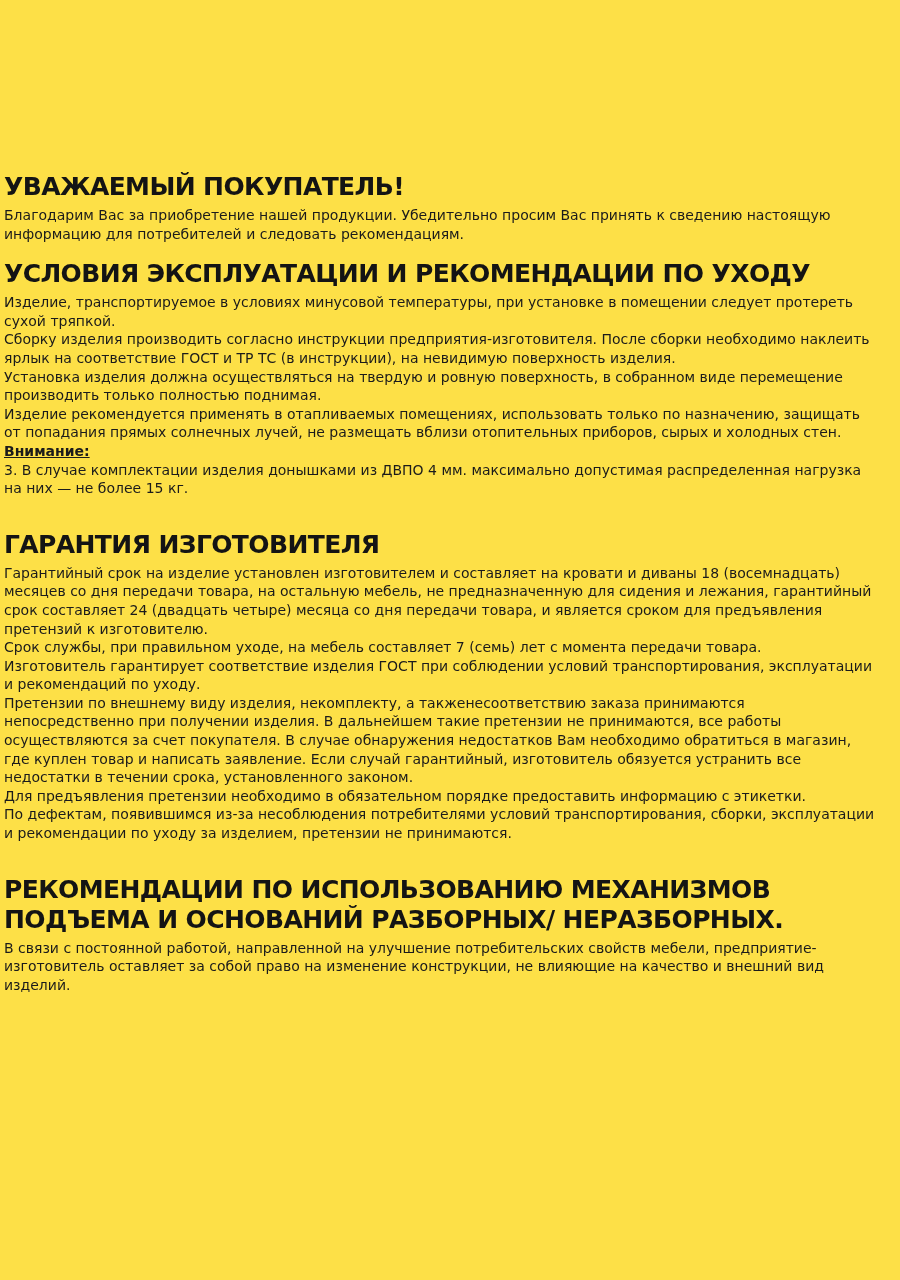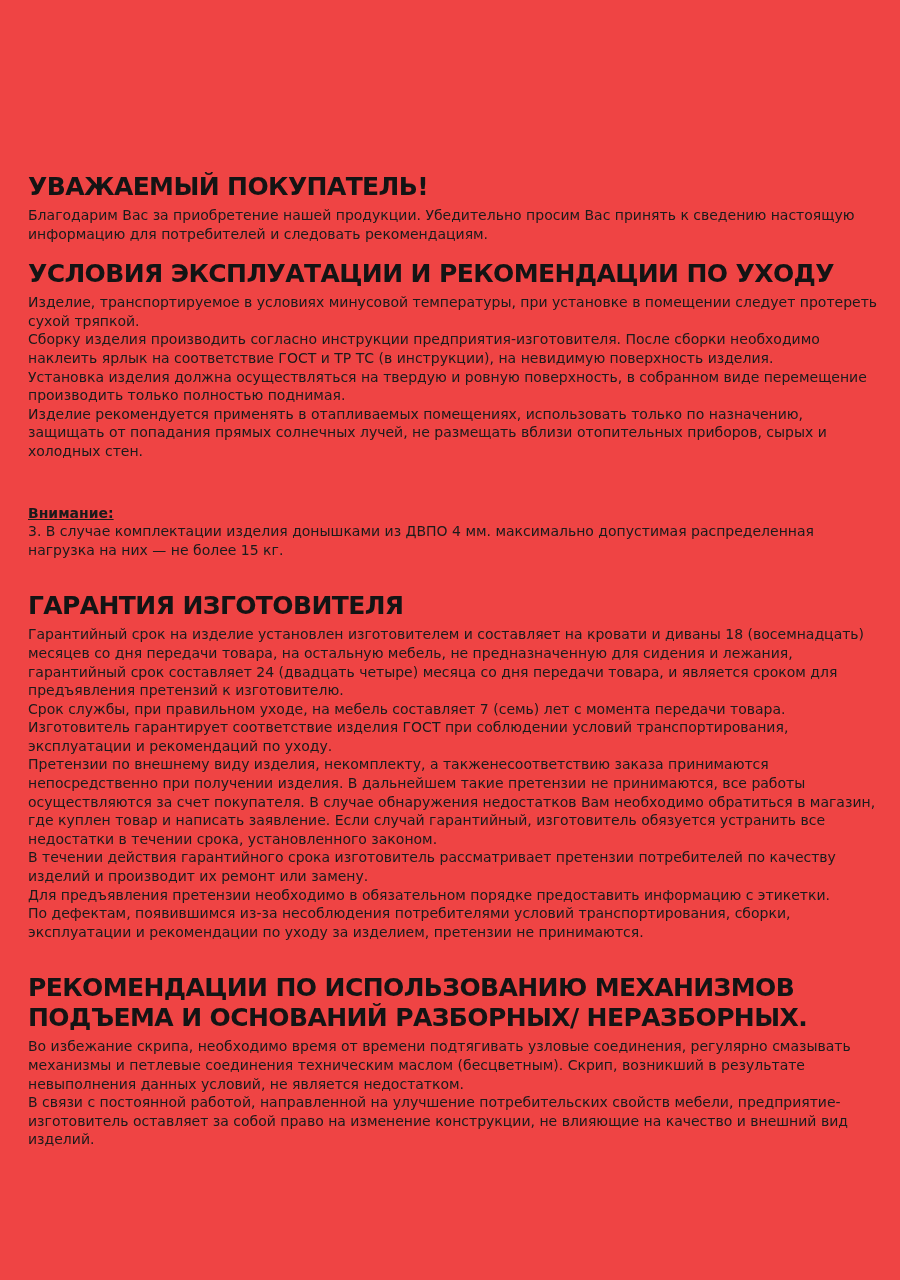--- a/index.html
+++ b/index.html
@@ -9,47 +9,46 @@
   }
   body {
     width: 900px;
     height: 1280px;
     overflow: hidden;
   }
   .page {
     box-sizing: border-box;
     width: 900px;
     height: 1280px;
-    padding: 172px 22px 0 28px;
+    padding: 172px 22px 0 4px;
     font-family: "DejaVu Sans", "Liberation Sans", sans-serif;
     font-size: 14px;
     line-height: 18.6px;
     color: #1b1b1b;
-    background: #ef4444;
+    background: #fde047;
   }
   section { margin: 0; }
   h1 {
     font-family: "DejaVu Sans", "Liberation Sans", sans-serif;
     font-size: 25px;
     line-height: 30px;
     letter-spacing: -0.6px;
     font-weight: bold;
     color: #141414;
     margin: 0 0 4px 0;
   }
   .sec-gap-small h1 { margin-top: 16px; }
   .sec-gap h1 { margin-top: 32px; }
   p {
     margin: 0;
     padding: 0;
   }
   .attention {
     font-weight: bold;
     text-decoration: underline;
-    margin-top: 43px;
   }
 </style>
 </head>
 <body>
 
 <div class="page">
 
   <section>
     <h1>УВАЖАЕМЫЙ ПОКУПАТЕЛЬ!</h1>
     <p>Благодарим Вас за приобретение нашей продукции. Убедительно просим Вас принять к сведению настоящую информацию для потребителей и следовать рекомендациям.</p>
@@ -64,24 +63,22 @@
     <p class="attention">Внимание:</p>
     <p>3. В случае комплектации изделия донышками из ДВПО 4 мм. максимально допустимая распределенная нагрузка на них — не более 15 кг.</p>
   </section>
 
   <section class="sec-gap">
     <h1>ГАРАНТИЯ ИЗГОТОВИТЕЛЯ</h1>
     <p>Гарантийный срок на изделие установлен изготовителем и составляет на кровати и диваны 18 (восемнадцать) месяцев со дня передачи товара, на остальную мебель, не предназначенную для сидения и лежания, гарантийный срок составляет 24 (двадцать четыре) месяца со дня передачи товара, и является сроком для предъявления претензий к изготовителю.</p>
     <p>Срок службы, при правильном уходе, на мебель составляет 7 (семь) лет с момента передачи товара.</p>
     <p>Изготовитель гарантирует соответствие изделия ГОСТ при соблюдении условий транспортирования, эксплуатации и рекомендаций по уходу.</p>
     <p>Претензии по внешнему виду изделия, некомплекту, а такженесоответствию заказа принимаются непосредственно при получении изделия. В дальнейшем такие претензии не принимаются, все работы осуществляются за счет покупателя. В случае обнаружения недостатков  Вам необходимо обратиться в магазин, где куплен товар и написать заявление. Если случай гарантийный, изготовитель обязуется устранить все недостатки в течении срока, установленного законом.</p>
-    <p>В течении действия гарантийного срока изготовитель рассматривает претензии потребителей по качеству изделий и производит их ремонт или замену.</p>
     <p>Для предъявления претензии необходимо в обязательном порядке предоставить информацию с этикетки.</p>
     <p>По дефектам, появившимся из-за несоблюдения потребителями условий транспортирования, сборки, эксплуатации и рекомендации по уходу за изделием, претензии не принимаются.</p>
   </section>
 
   <section class="sec-gap">
     <h1>РЕКОМЕНДАЦИИ ПО ИСПОЛЬЗОВАНИЮ МЕХАНИЗМОВ ПОДЪЕМА И ОСНОВАНИЙ РАЗБОРНЫХ/ НЕРАЗБОРНЫХ.</h1>
-    <p>Во избежание скрипа, необходимо время от времени подтягивать узловые соединения, регулярно смазывать механизмы и петлевые соединения техническим маслом (бесцветным). Скрип, возникший в результате невыполнения данных условий, не является недостатком.</p>
     <p>В связи с постоянной работой, направленной на улучшение потребительских свойств мебели, предприятие-изготовитель оставляет за собой право на изменение конструкции, не влияющие на качество и внешний вид изделий.</p>
   </section>
 
 </div>
 
 </body></html>

